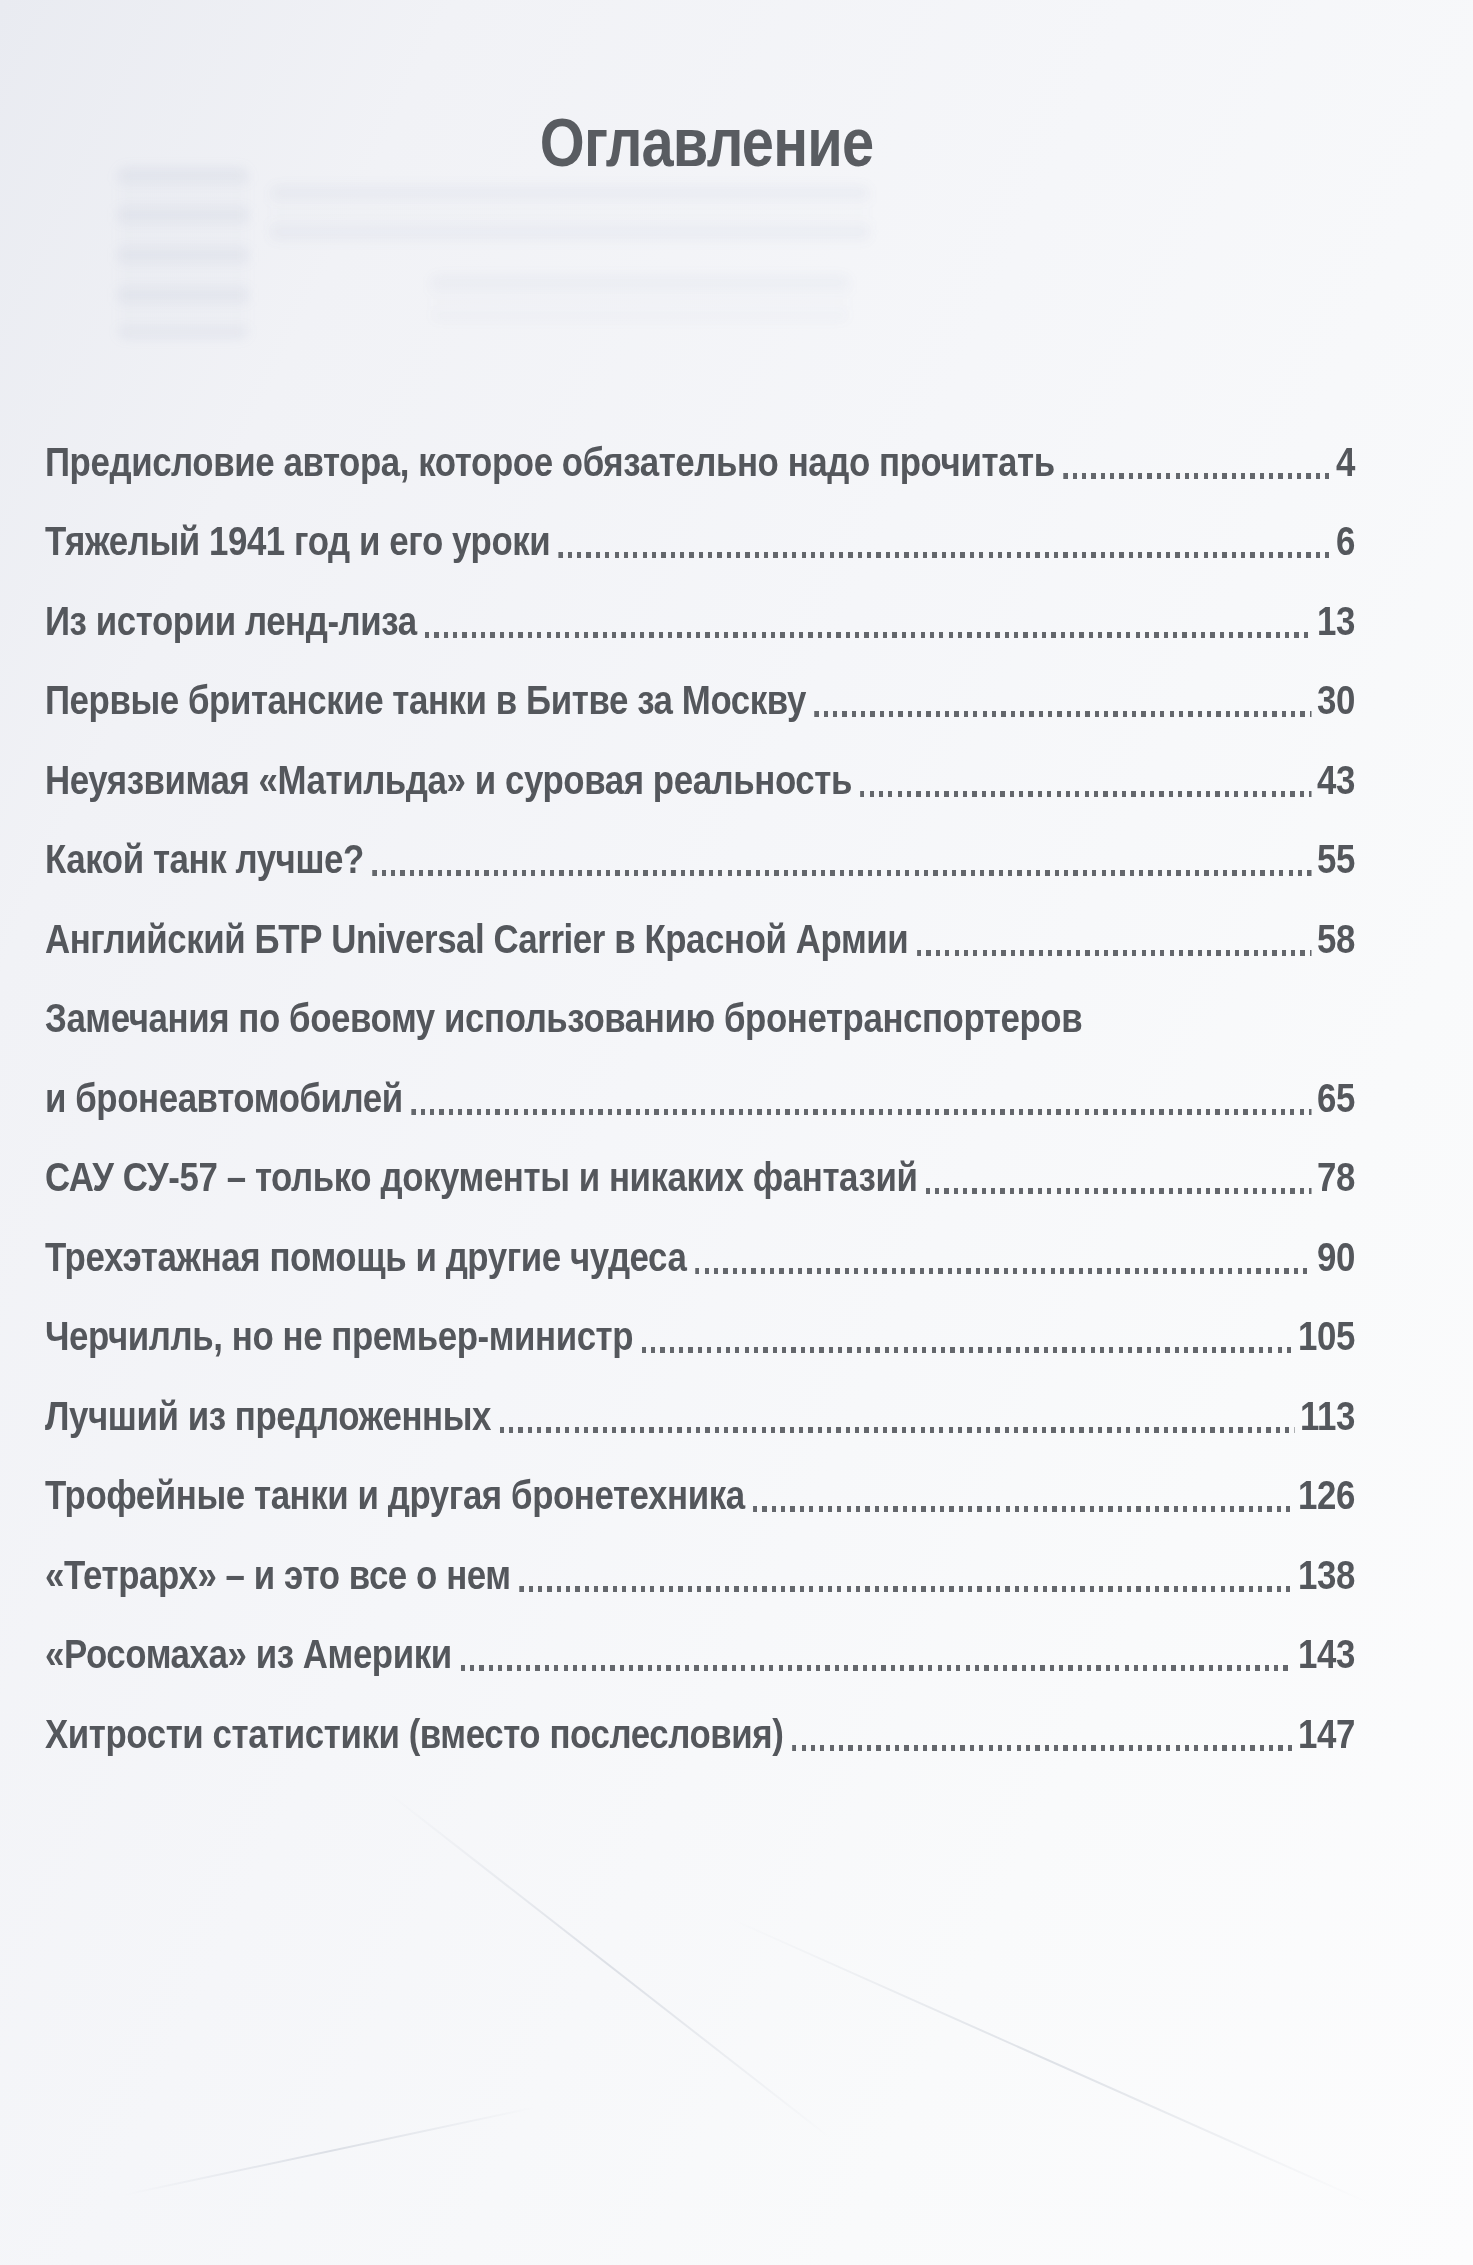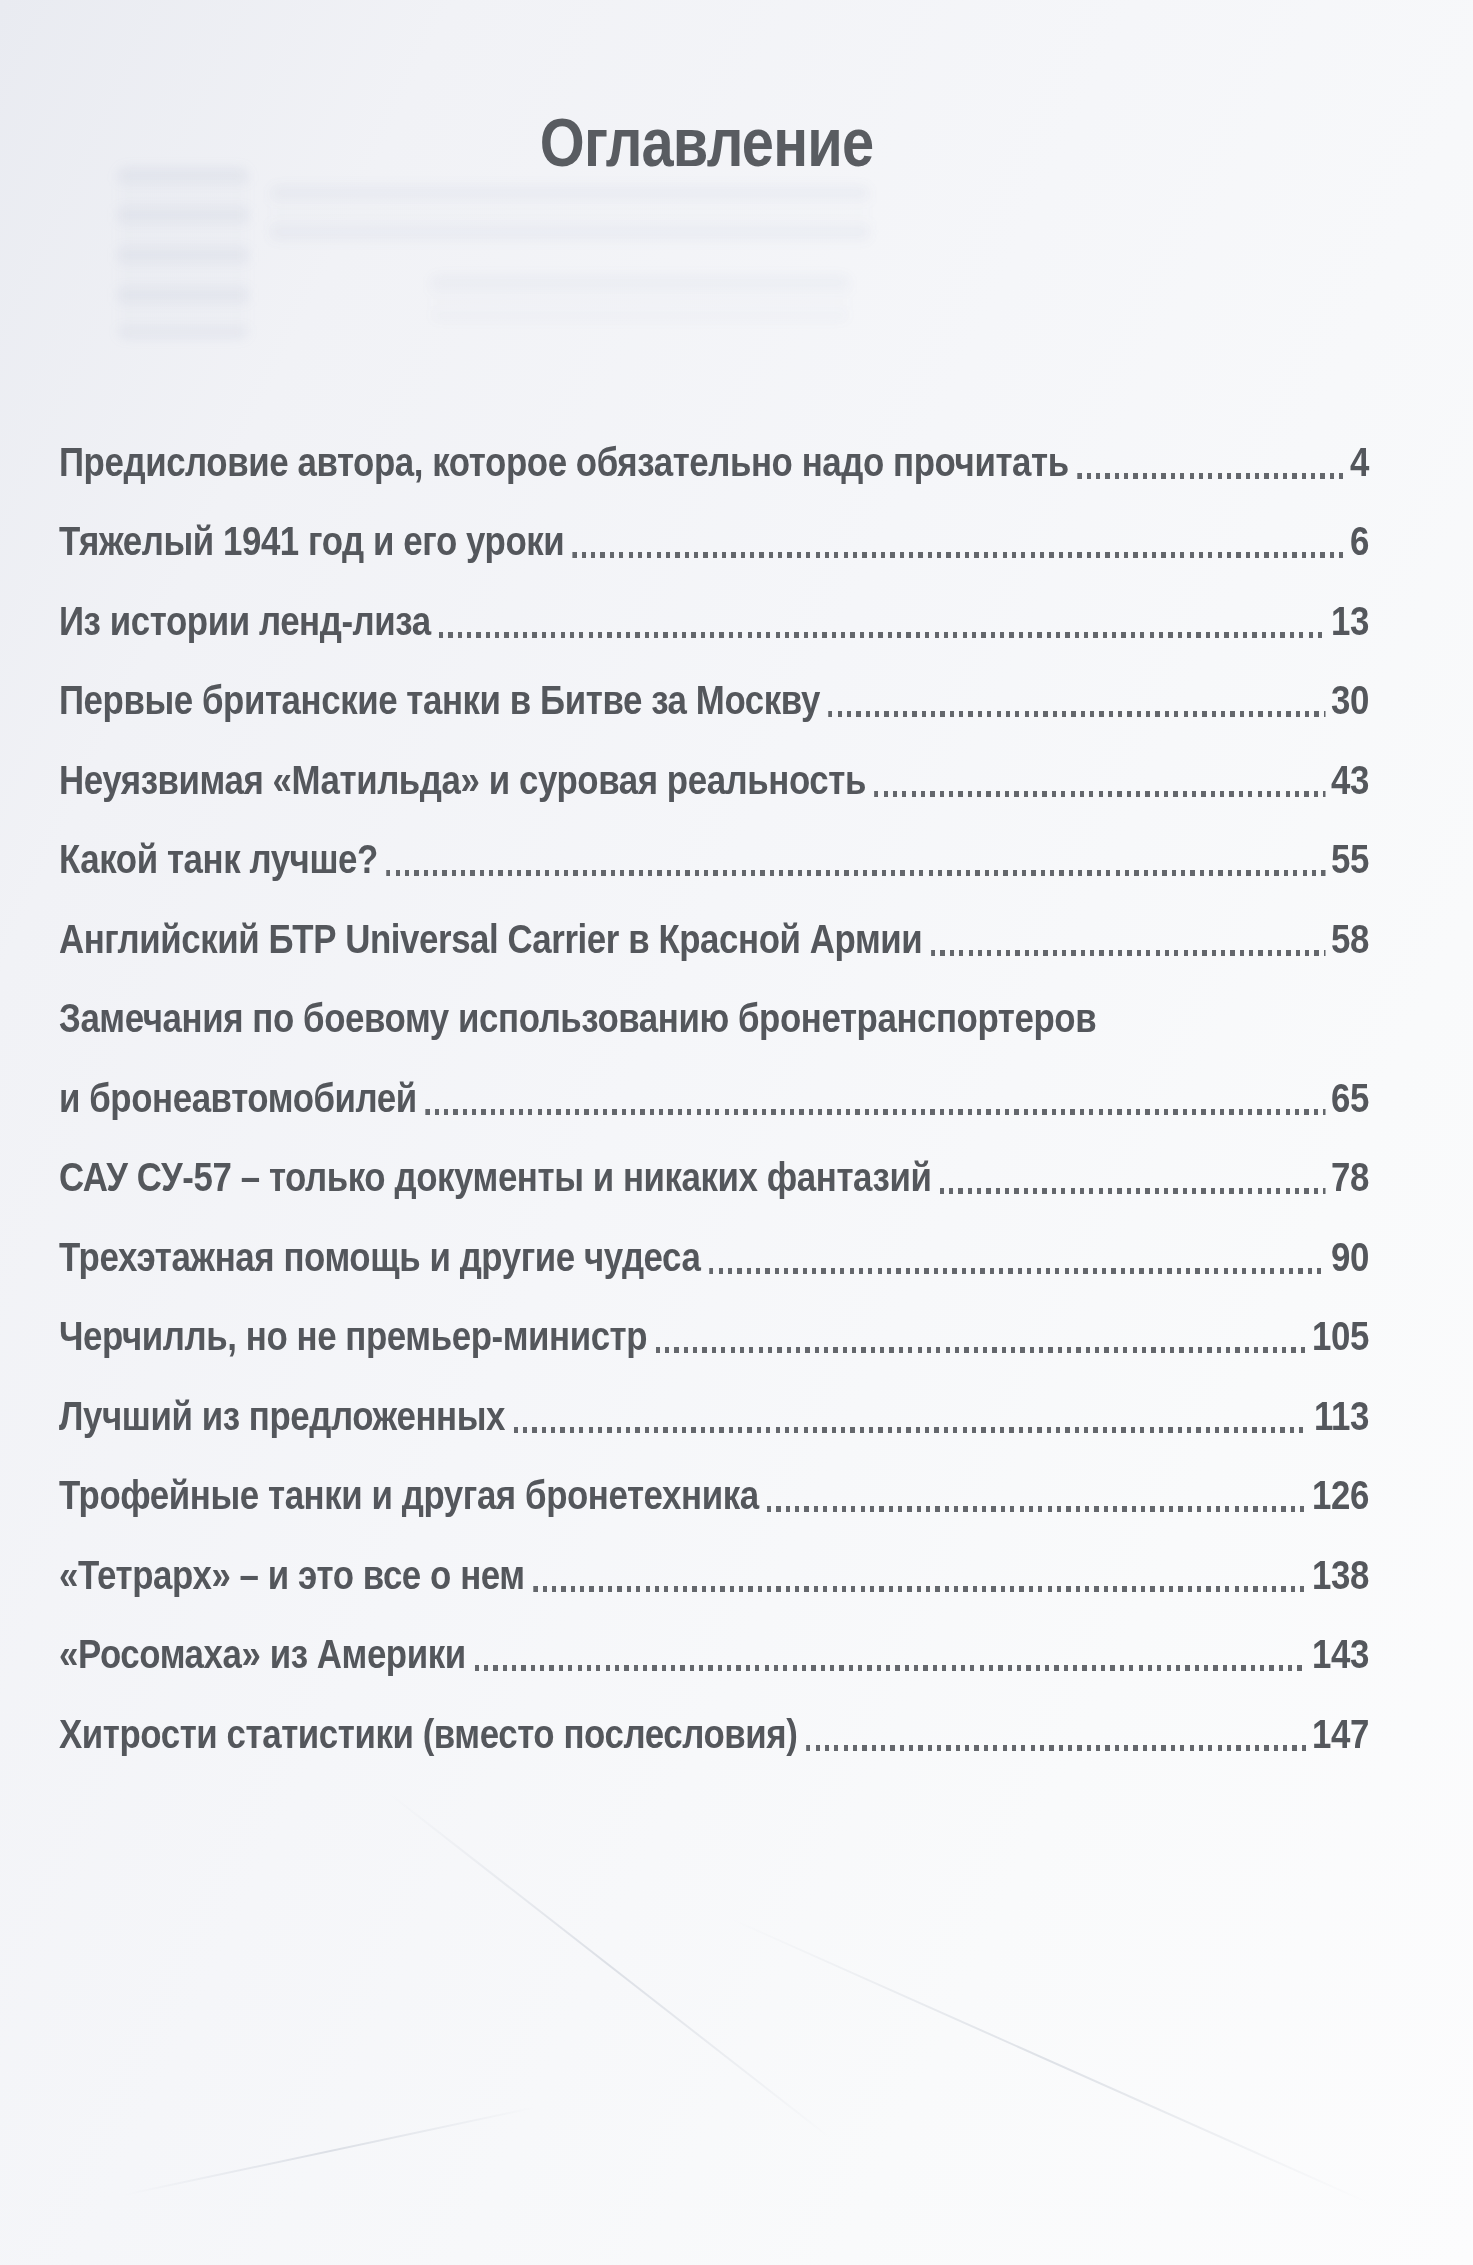--- a/index.html
+++ b/index.html
@@ -56,21 +56,20 @@
     color: #595c61;
     transform: translateX(-30px) scaleX(0.85);
     transform-origin: center top;
   }
 
   .toc {
     position: absolute;
     left: 45px;
     top: 417px;
     width: 1310px;
-    margin-left: 14px;
   }
 
   .toc-row {
     width: 1541px;              
     transform: scaleX(0.85);
     transform-origin: left top;
     height: 79.5px;
     display: flex;
     align-items: flex-end;
     box-sizing: border-box;

